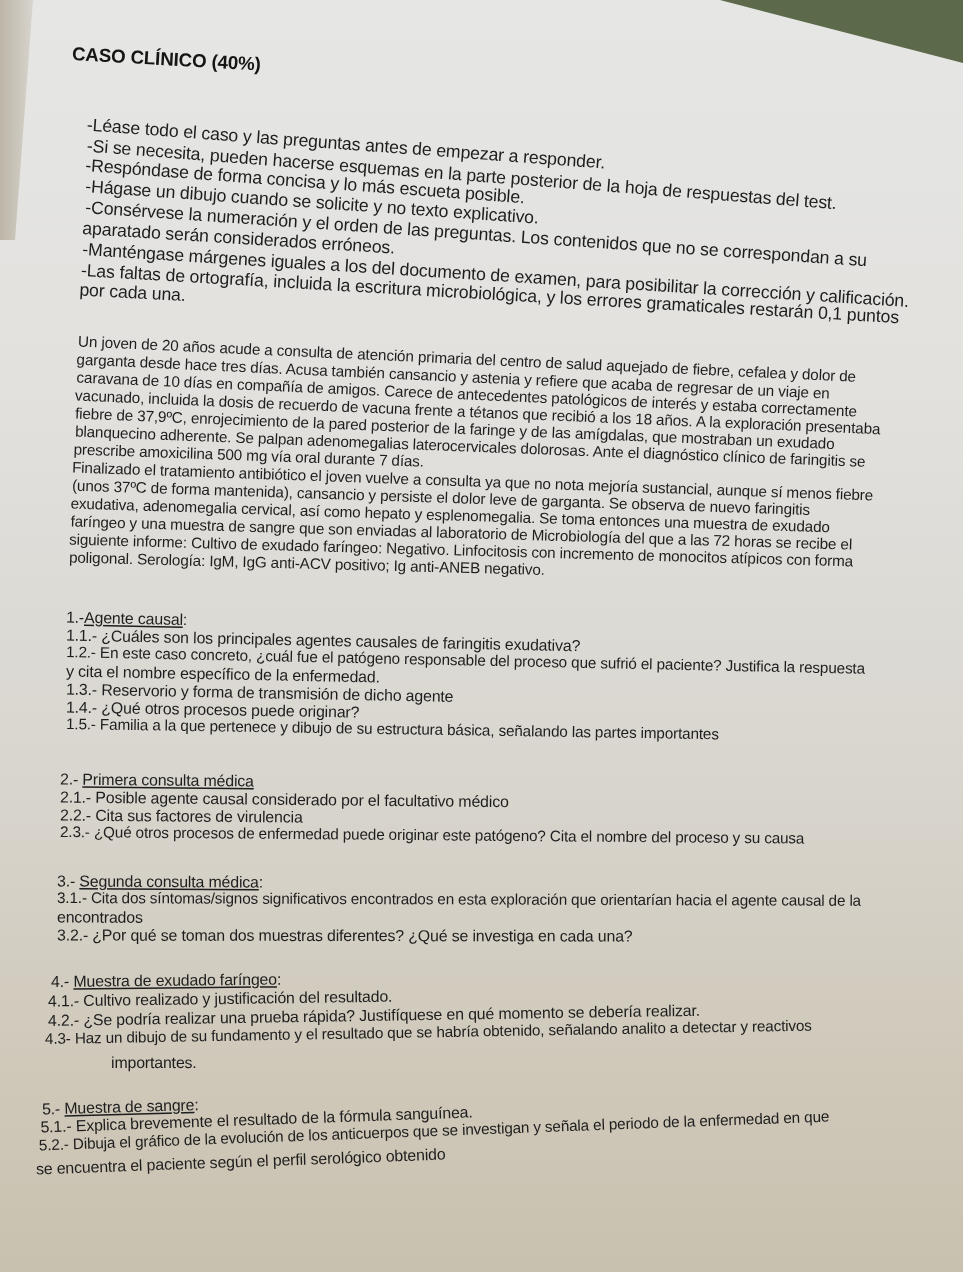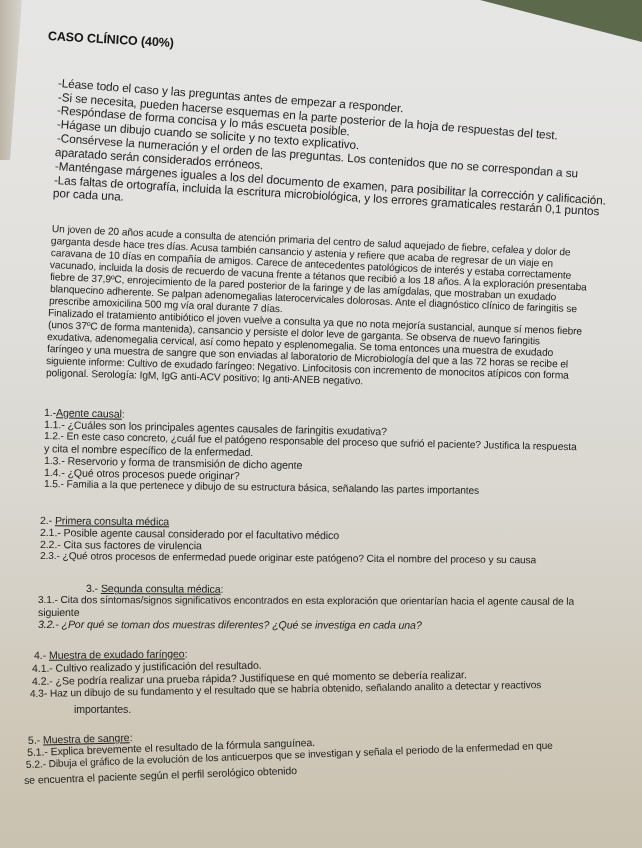--- a/index.html
+++ b/index.html
@@ -80,26 +80,26 @@
 <div>
   <div class="line q" style="left:40px; top:514px; transform:rotate(0.6deg);">
     <span>2.-</span> <span class="u">Primera consulta médica</span><span></span>
   </div>
   <div class="line q" style="left:40px; top:526px; transform:rotate(0.6deg);">2.1.- Posible agente causal considerado por el facultativo médico</div>
   <div class="line q" style="left:40px; top:538px; transform:rotate(0.5deg);">2.2.- Cita sus factores de virulencia</div>
   <div class="line q" style="left:40px; top:550px; transform:rotate(0.5deg); font-size:10.2px;">2.3.- ¿Qué otros procesos de enfermedad puede originar este patógeno? Cita el nombre del proceso y su causa</div>
 </div>
 
 <div>
-  <div class="line q" style="left:38px; top:582px; transform:rotate(0.3deg);margin-left:48px;">
+  <div class="line q" style="left:38px; top:582px; transform:rotate(0.3deg);">
     <span>3.-</span> <span class="u">Segunda consulta médica</span><span>:</span>
   </div>
   <div class="line q" style="left:38px; top:594px; transform:rotate(0.2deg); font-size:10.2px;">3.1.- Cita dos síntomas/signos significativos encontrados en esta exploración que orientarían hacia el agente causal de la</div>
-  <div class="line q" style="left:38px; top:606px; transform:rotate(0.2deg);">siguiente</div>
-  <div class="line q" style="left:38px; top:618px; transform:rotate(0.1deg);font-style:italic;">3.2.- ¿Por qué se toman dos muestras diferentes? ¿Qué se investiga en cada una?</div>
+  <div class="line q" style="left:38px; top:606px; transform:rotate(0.2deg);">encontrados</div>
+  <div class="line q" style="left:38px; top:618px; transform:rotate(0.1deg);">3.2.- ¿Por qué se toman dos muestras diferentes? ¿Qué se investiga en cada una?</div>
 </div>
 
 <div>
   <div class="line q" style="left:34px; top:649px; transform:rotate(-0.6deg);">
     <span>4.-</span> <span class="u">Muestra de exudado faríngeo</span><span>:</span>
   </div>
   <div class="line q" style="left:32px; top:662px; transform:rotate(-0.8deg);">4.1.- Cultivo realizado y justificación del resultado.</div>
   <div class="line q" style="left:32px; top:675px; transform:rotate(-0.9deg);">4.2.- ¿Se podría realizar una prueba rápida? Justifíquese en qué momento se debería realizar.</div>
   <div class="line q" style="left:30px; top:688px; transform:rotate(-1.0deg); font-size:10.2px;">4.3- Haz un dibujo de su fundamento y el resultado que se habría obtenido, señalando analito a detectar y reactivos</div>
   <div class="line q" style="left:30px; top:703px;margin-left:44px;">importantes.</div>

